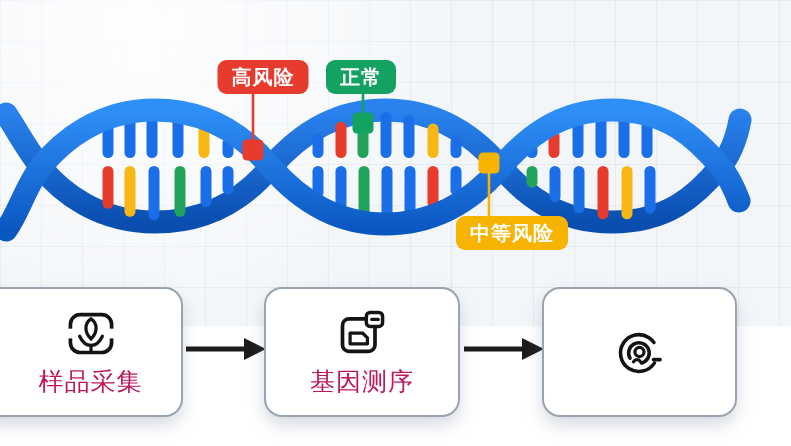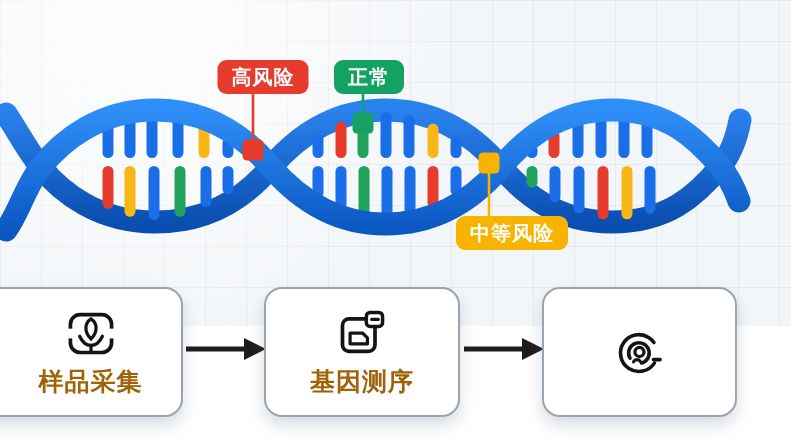--- a/index.html
+++ b/index.html
@@ -24,21 +24,21 @@
     letter-spacing:1px;
   }
   .step-box{
     position:absolute;top:287px;height:130px;box-sizing:border-box;
     background:#fff;border:2px solid #9aa4b1;border-radius:18px;
     box-shadow:0 8px 16px rgba(110,125,150,.28);
     display:flex;flex-direction:column;align-items:center;justify-content:center;
     gap:6px;
   }
   .step-label{
-    font-size:25px;font-weight:bold;color:#a16207;letter-spacing:1px;white-space:nowrap;
+    font-size:25px;font-weight:normal;color:#be185d;letter-spacing:1px;white-space:nowrap;
   }
   .step-icon{width:52px;height:52px;}
   .arrow{position:absolute;top:336px;width:84px;height:26px;}
 </style>
 </head>
 <body>
 
 <div class="stage">
 
   <svg class="scene" width="791" height="280" viewBox="0 0 791 280">
@@ -106,21 +106,21 @@
         <line x1="253" x2="253" y1="93" y2="141" stroke="#e73b2e" stroke-width="2.6"></line>
         <rect x="242.5" y="139.5" width="21" height="21" rx="4.5" fill="#e73b2e"></rect>
         <line x1="363" x2="363" y1="93" y2="114" stroke="#13a261" stroke-width="2.6"></line>
         <rect x="352.5" y="112.5" width="21" height="21" rx="4.5" fill="#13a261"></rect>
         <line x1="489" x2="489" y1="171" y2="217" stroke="#f6b400" stroke-width="2.6"></line>
         <rect x="478.5" y="152.5" width="21" height="21" rx="4.5" fill="#f6b400"></rect>
       </g>
   </svg>
 
   <div class="badge" id="badge-high_risk" style="left: 263px; top: 77px; background: rgb(231, 59, 46);">高风险</div>
-  <div class="badge" id="badge-normal" style="left: 369px; top: 77px; background: rgb(19, 162, 97);">正常</div>
+  <div class="badge" id="badge-normal" style="left: 361px; top: 77px; background: rgb(19, 162, 97);">正常</div>
   <div class="badge" id="badge-medium_risk" style="left: 496px; top: 233px; background: rgb(246, 180, 0); margin-left: 16px;">中等风险</div>
 
   <div class="step-box" style="left:-28px;width:211px;padding-left:26px;">
     <svg class="step-icon" viewBox="0 0 48 48">
       <rect x="5" y="7" width="38" height="35" rx="9" fill="none" stroke="#141414" stroke-width="3.4"></rect>
       <rect x="1" y="20" width="7" height="9" fill="#fff"></rect>
       <rect x="40" y="20" width="7" height="9" fill="#fff"></rect>
       <path d="M24 11 C30 15 30.5 23 24 29.5 C17.5 23 18 15 24 11 Z" fill="none" stroke="#141414" stroke-width="3"></path>
       <path d="M13.5 27 C16.5 33.5 20 35.5 24 35.5 C28 35.5 31.5 33.5 34.5 27" fill="none" stroke="#141414" stroke-width="3" stroke-linecap="round"></path>
       <path d="M24 35.5 L24 42" fill="none" stroke="#141414" stroke-width="3" stroke-linecap="round"></path>

